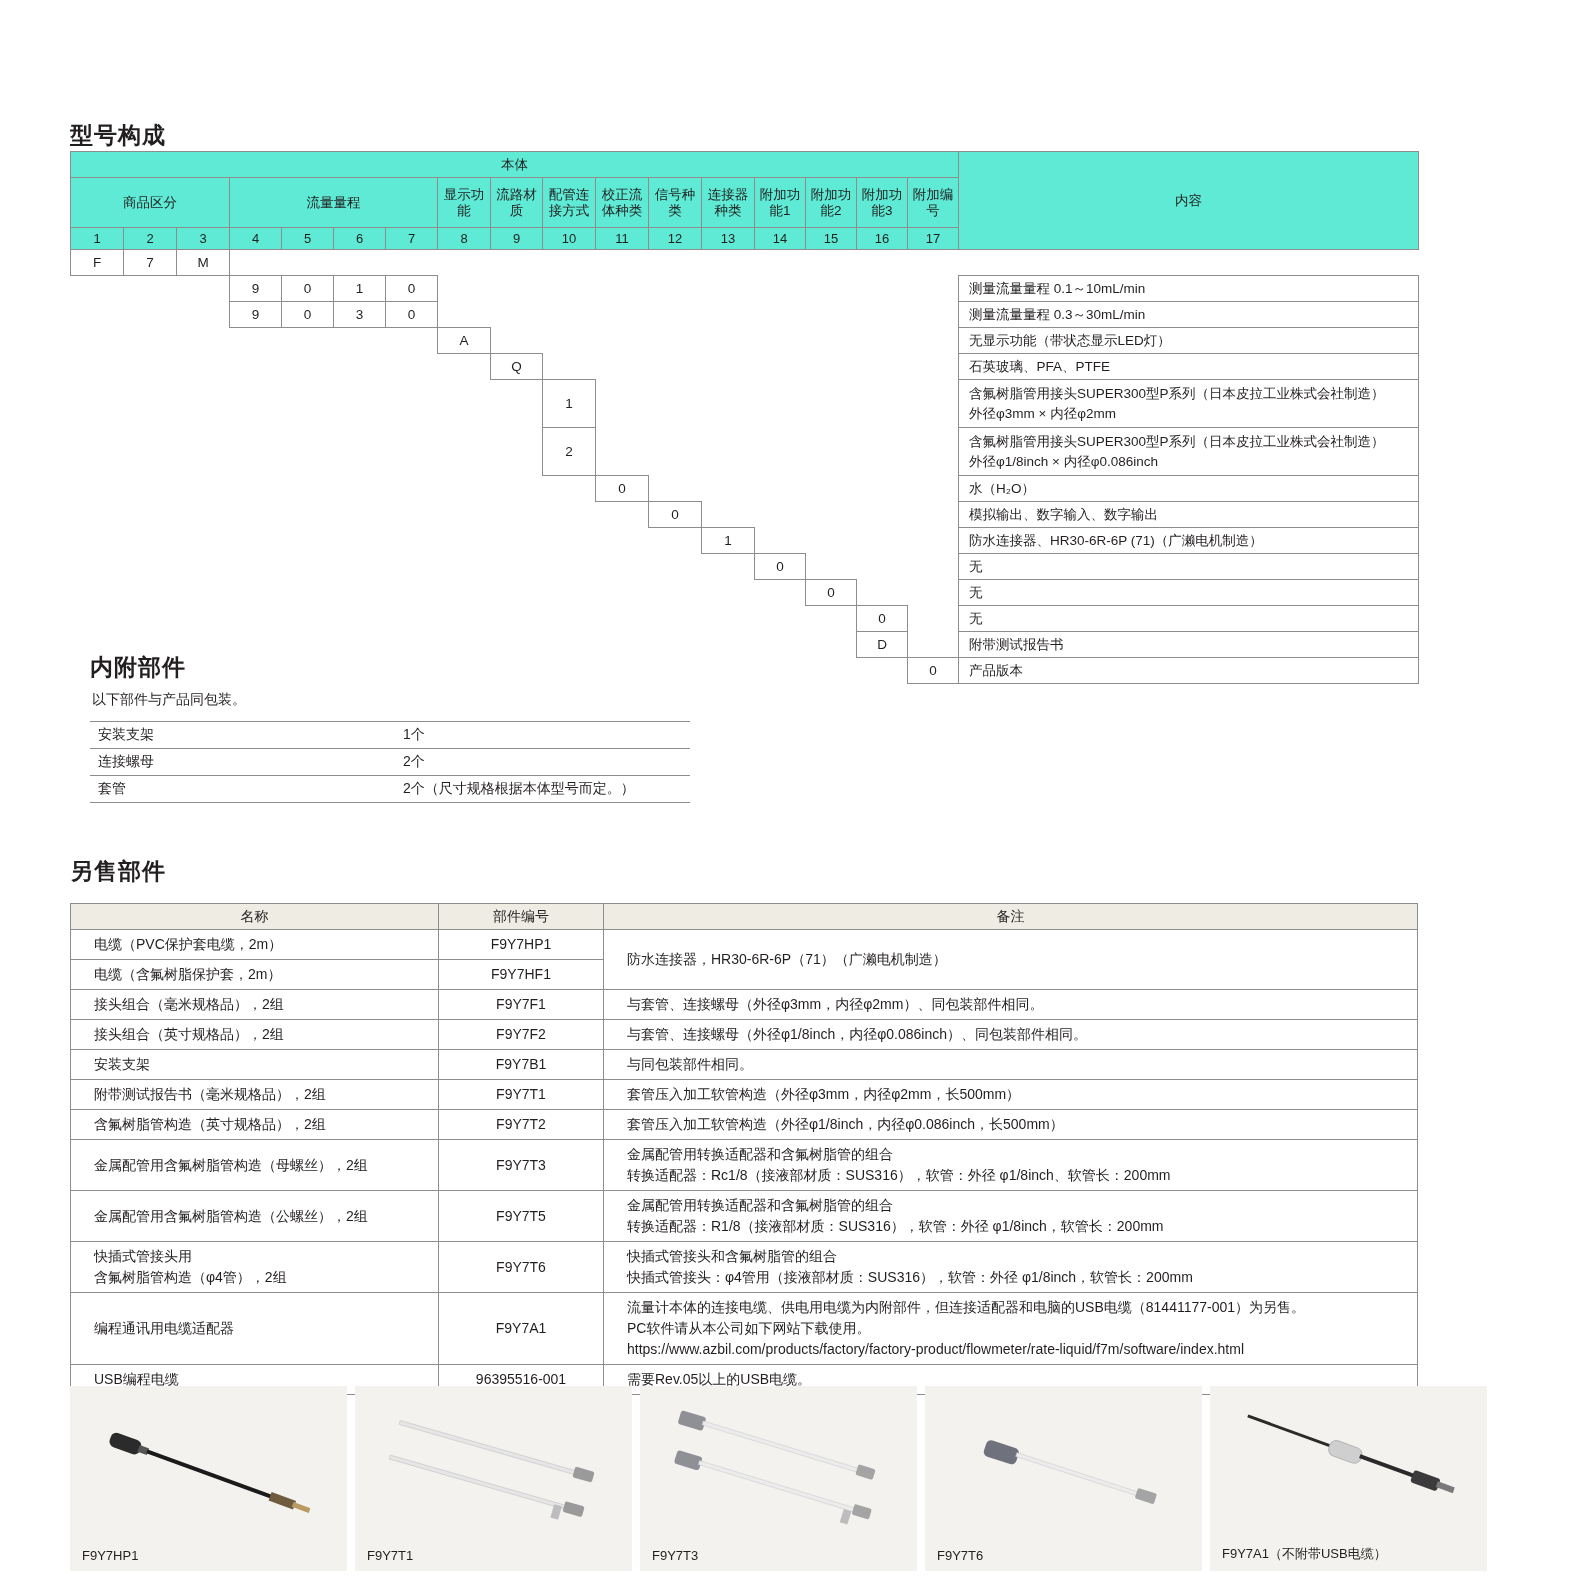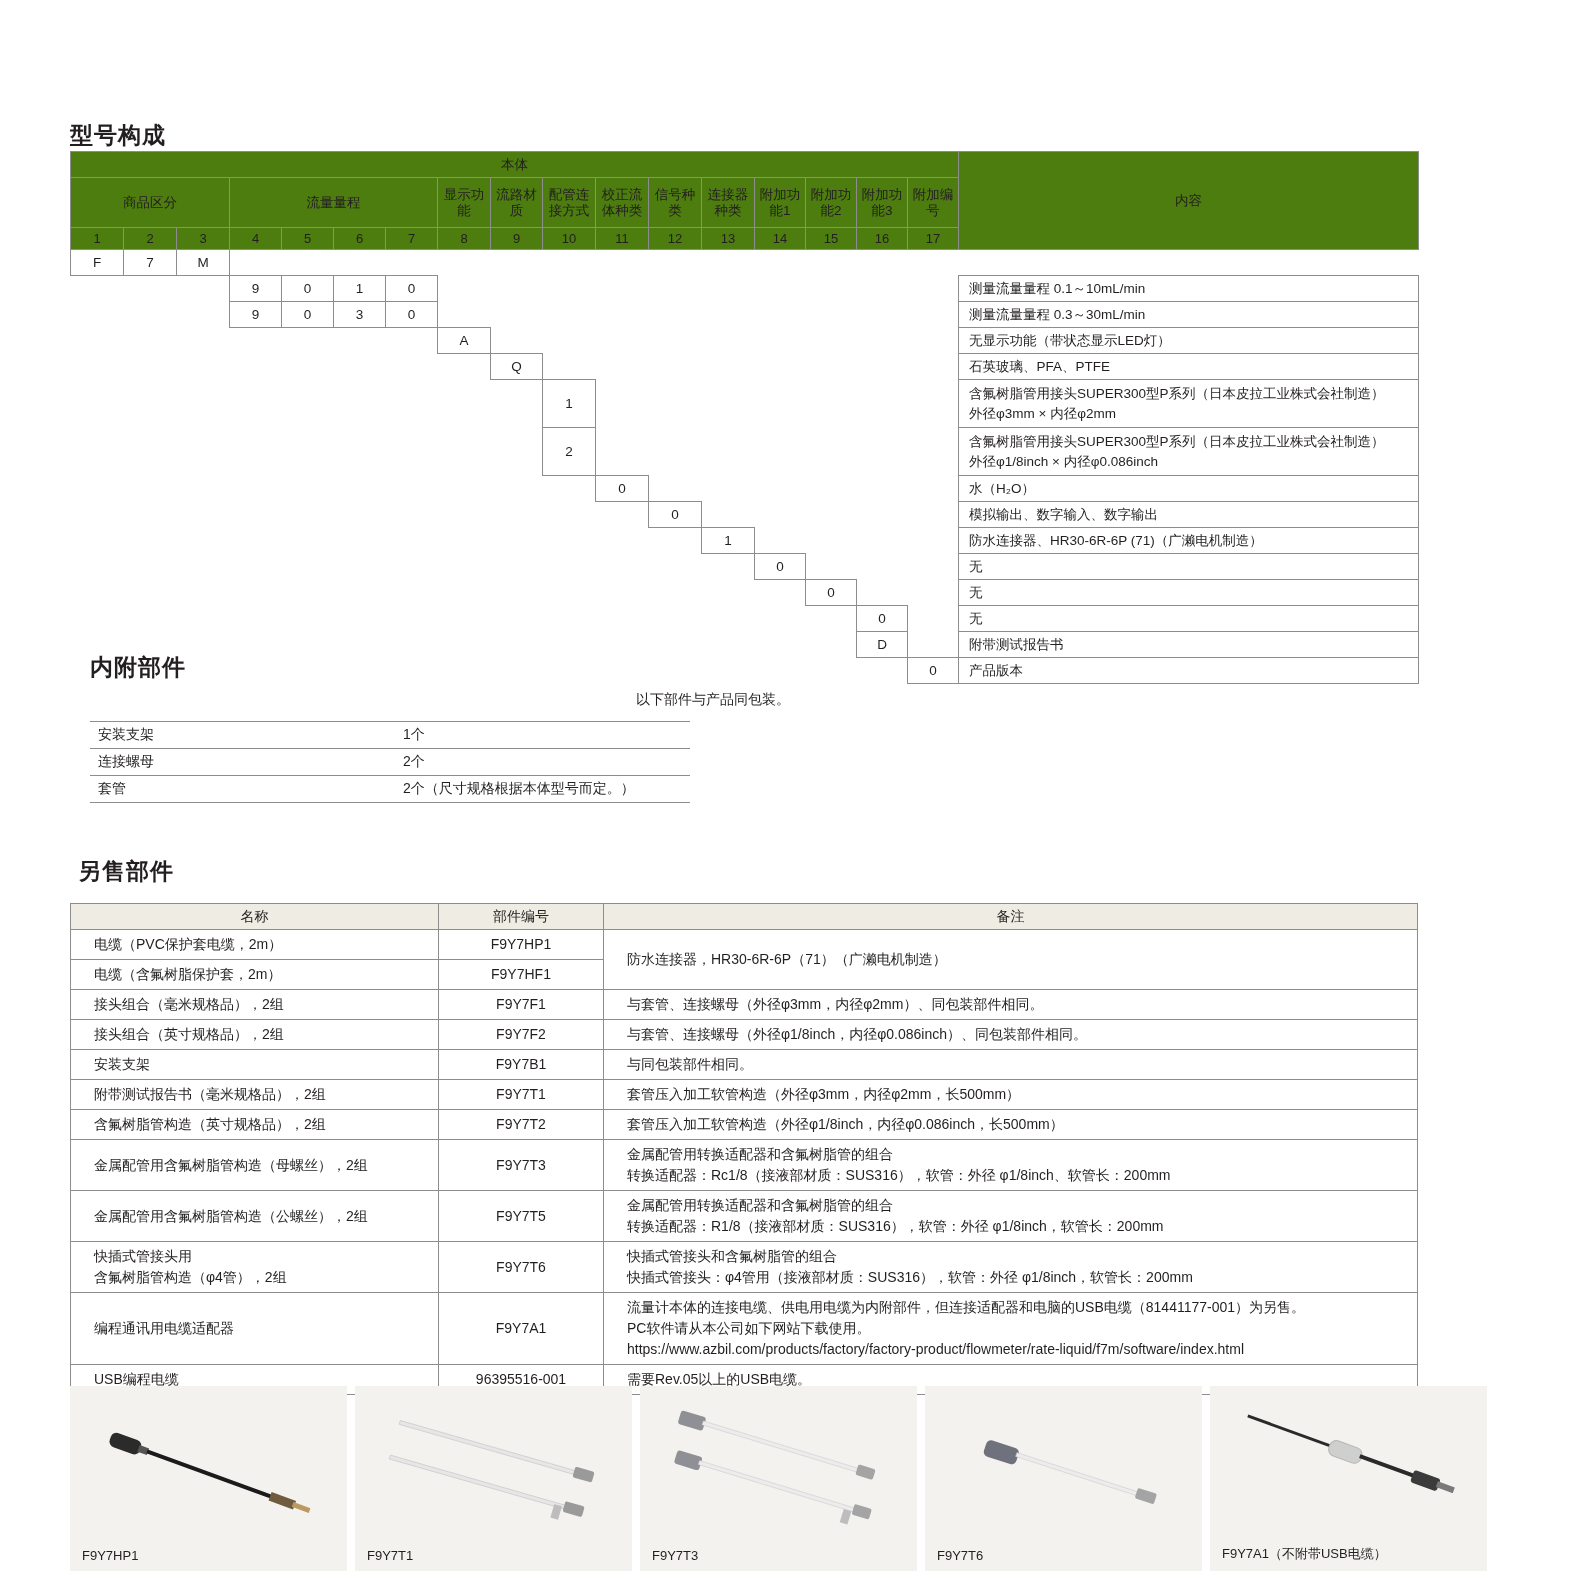--- a/index.html
+++ b/index.html
@@ -42,21 +42,21 @@
   table.model td, table.model th {
     border: 1px solid #8d8d8d;
     font-size: 13.5px;
     text-align: center;
     vertical-align: middle;
     padding: 2px 3px;
     height: 26px;
     color: #231f20;
     font-weight: normal;
   }
-  table.model .hdr-beige { background: #4d7c0f; }
+  table.model .hdr-beige { background: #5eead4; }
   table.model .hdr-tall { height: 50px; line-height: 1.15; }
   table.model .num-row td { height: 22px; font-size: 13px; }
   table.model td.content {
     text-align: left;
     padding-left: 10px;
     line-height: 1.45;
   }
   table.model td.blank { border: none; }
   .two-line { line-height: 1.35; }
   
@@ -64,21 +64,20 @@
     position: absolute;
     left: 70px;
     top: 652px;
     width: 700px;
     margin-left: 20px;
   }
   .sec-incl h2 { margin-bottom: 8px; }
   .sec-incl .sub {
     font-size: 14px;
     margin: 0 0 12px 2px;
-    text-align: right;
   }
   table.incl {
     border-collapse: collapse;
     width: 600px;
     table-layout: fixed;
   }
   table.incl td {
     border-top: 1px solid #8d8d8d;
     border-bottom: 1px solid #8d8d8d;
     font-size: 14px;
@@ -87,21 +86,21 @@
     vertical-align: middle;
   }
   table.incl tr td:first-child { width: 305px; }
   
   .sec-opt {
     position: absolute;
     left: 70px;
     top: 856px;
     width: 1447px;
   }
-  .sec-opt h2 { margin-bottom: 16px; margin-left: 8px; }
+  .sec-opt h2 { margin-bottom: 16px; }
   table.opt {
     border-collapse: collapse;
     width: 1347px;
     table-layout: fixed;
   }
   table.opt th {
     background: #efece3;
     border: 1px solid #8d8d8d;
     font-size: 14px;
     font-weight: normal;

